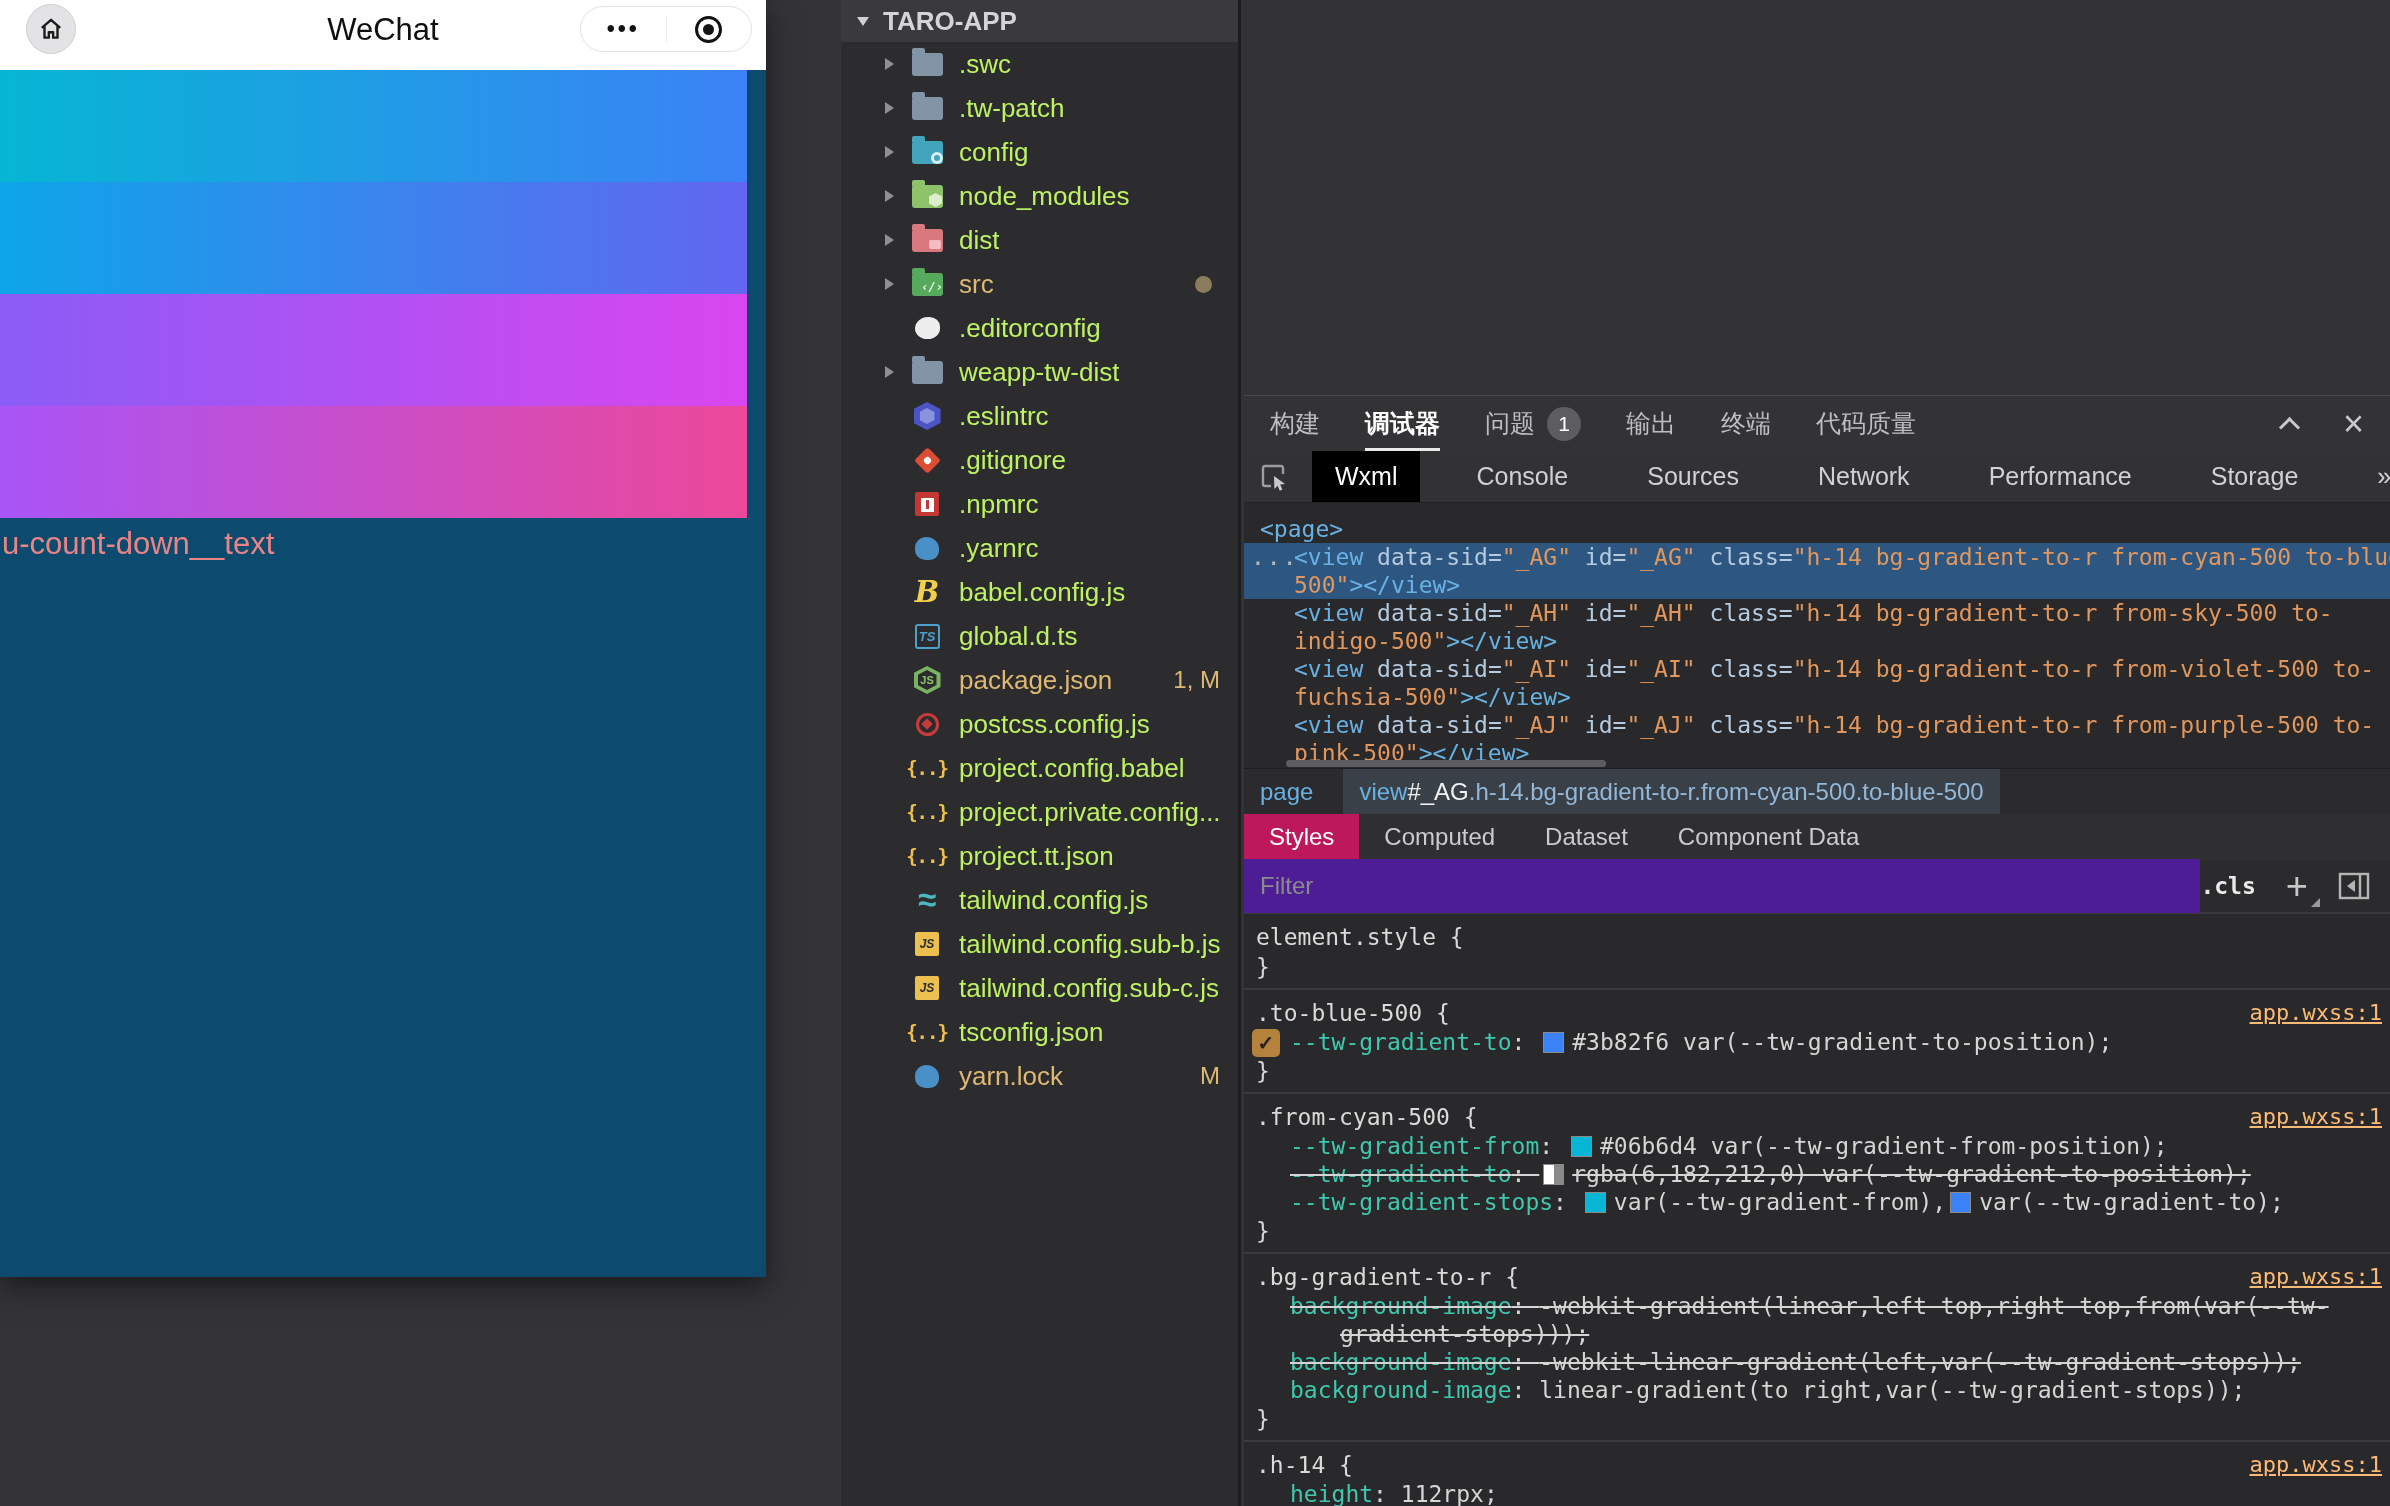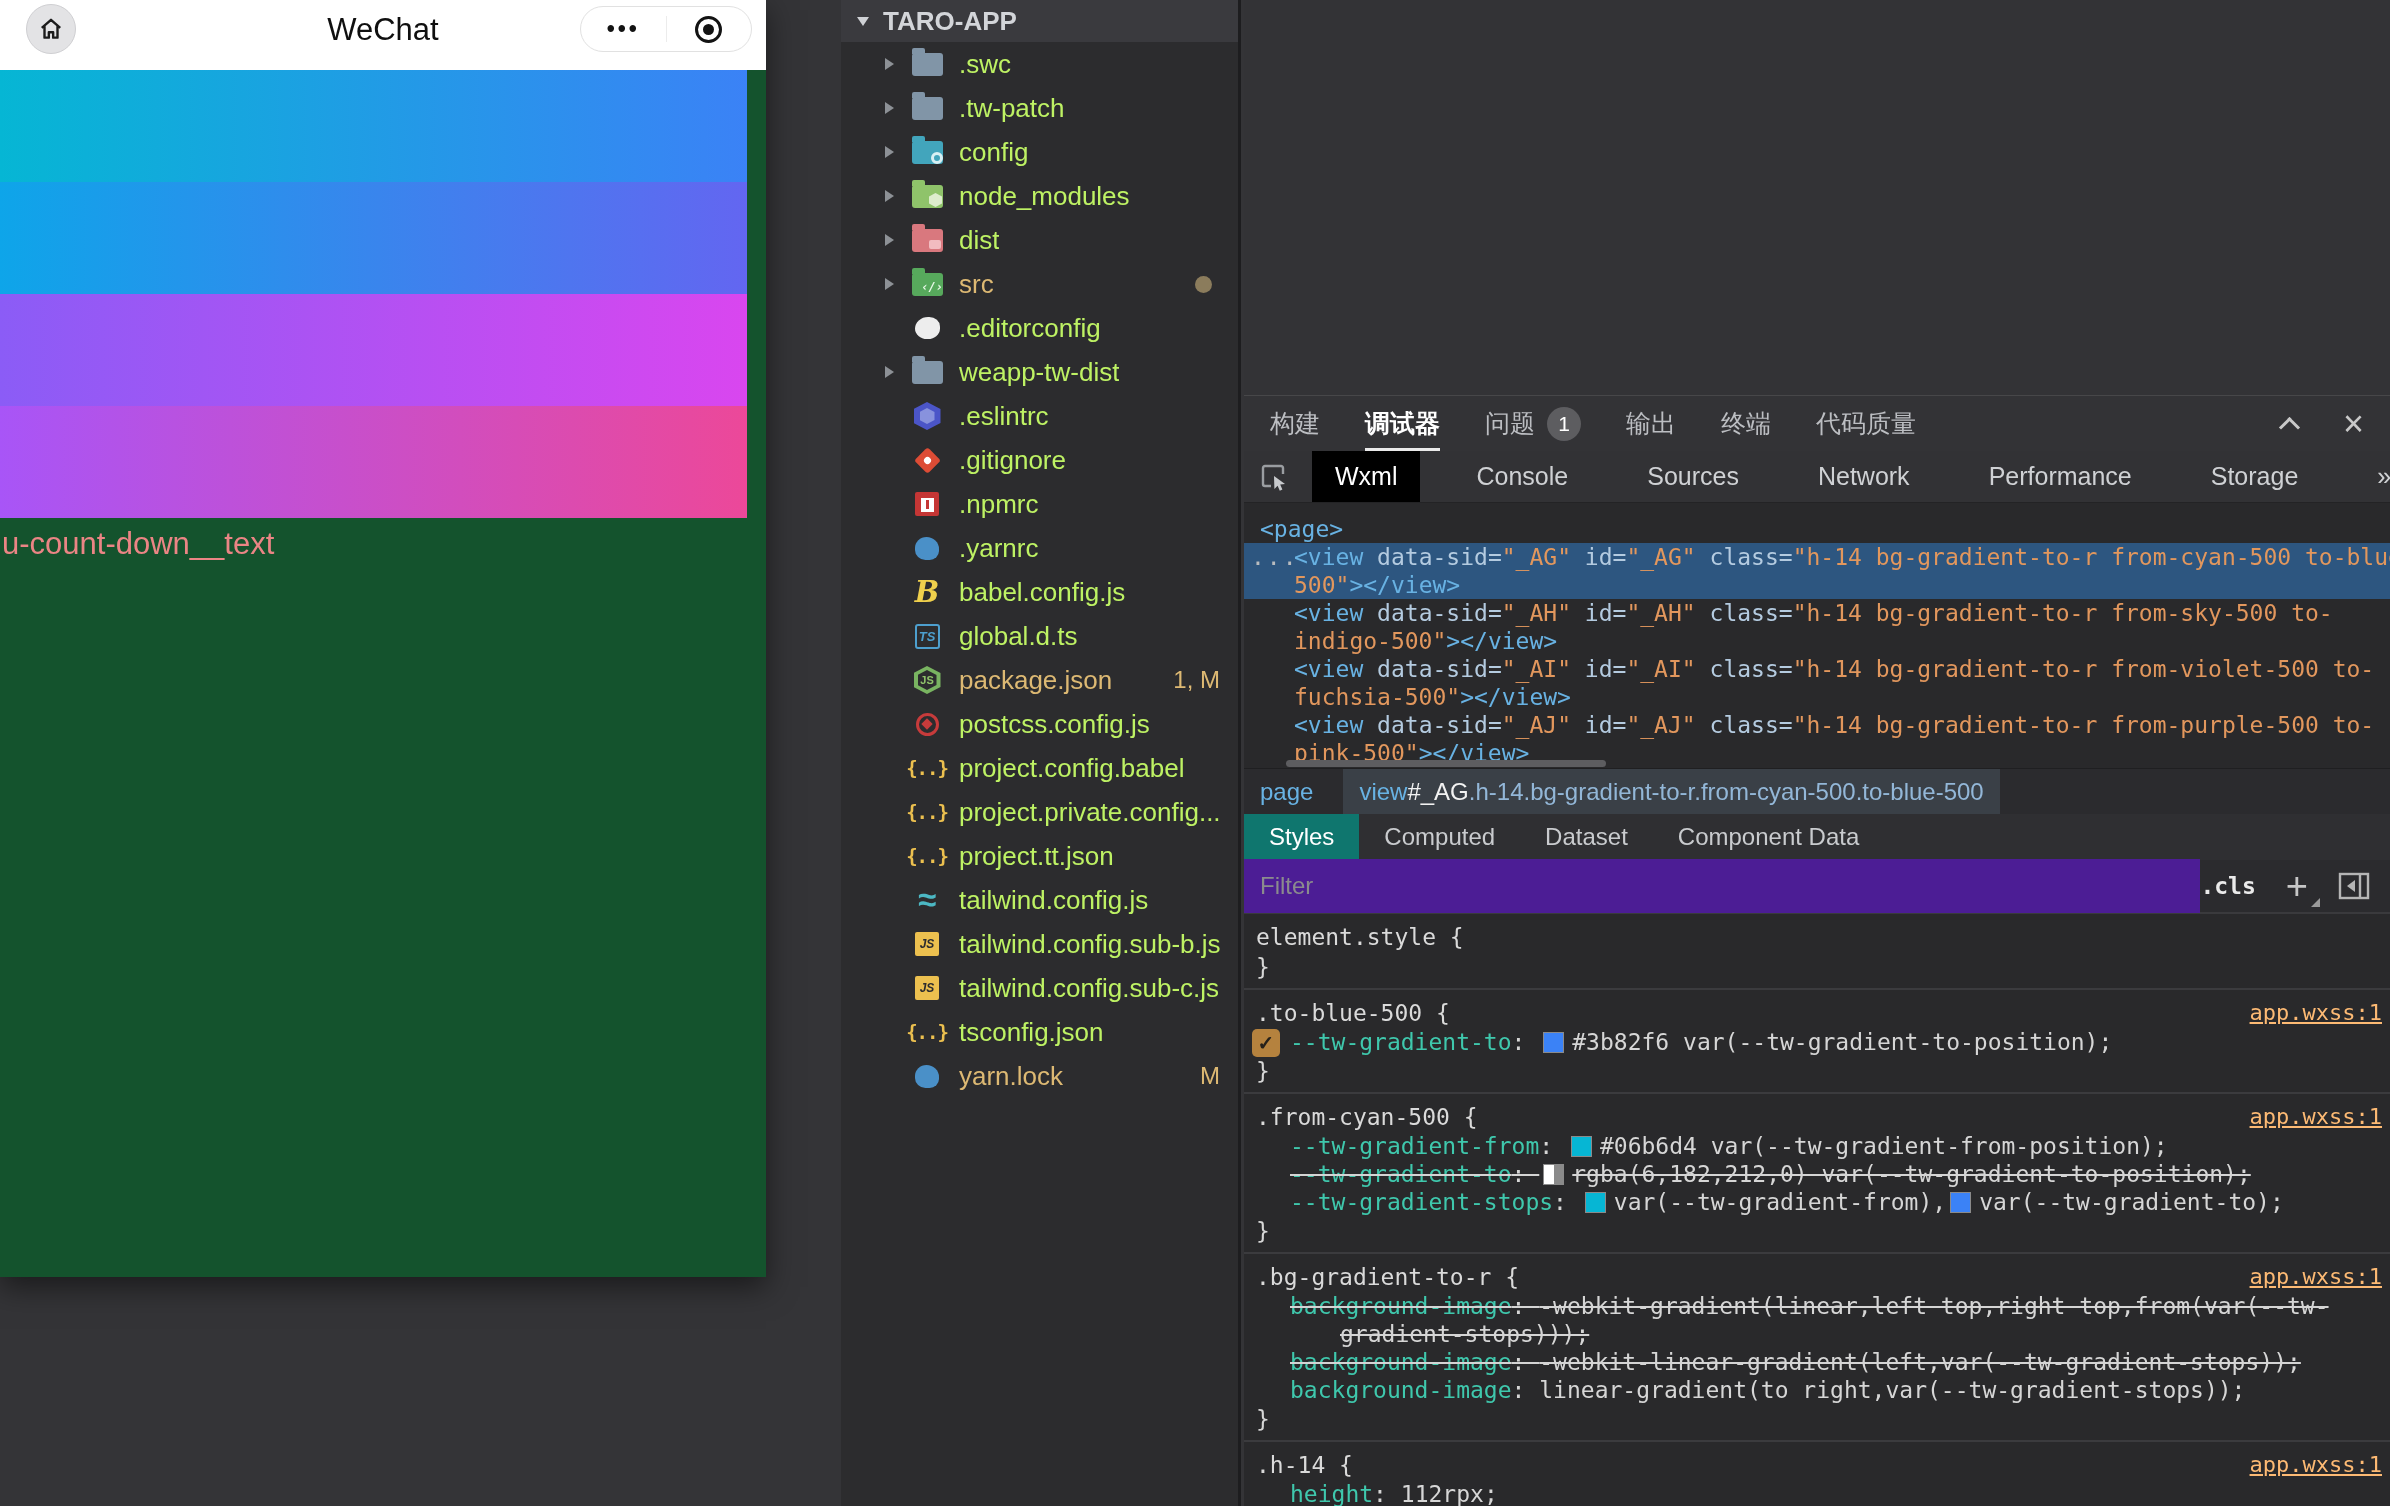--- a/index.html
+++ b/index.html
@@ -1,21 +1,21 @@
 <!DOCTYPE html>
 <html><head>
 <meta charset="utf-8">
 <style>
   * { margin:0; padding:0; box-sizing:border-box; }
   html,body { width:2390px; height:1506px; overflow:hidden; }
   body { background:#343437; font-family:"Liberation Sans", sans-serif; position:relative; }
 
   
   .simulator { position:absolute; left:0; top:0; width:841px; height:1506px; background:#343437; }
-  .phone { position:absolute; left:0; top:0; width:766px; height:1277px; background:#14532d; box-shadow:0 10px 28px rgba(0,0,0,.5); }
+  .phone { position:absolute; left:0; top:0; width:766px; height:1277px; background:#0c4a6e; box-shadow:0 10px 28px rgba(0,0,0,.5); }
   .navbar { position:relative; height:70px; background:#fff; }
   .home-btn { position:absolute; left:26px; top:4px; width:50px; height:50px; border-radius:50%; background:#e3e3e5; border:1px solid #cfcfd2; display:flex; align-items:center; justify-content:center; }
   .nav-title { position:absolute; left:0; right:0; top:0; height:60px; display:flex; align-items:center; justify-content:center; font-size:31px; font-weight:500; color:#0f0f0f; }
   .capsule { position:absolute; right:14px; top:6px; width:172px; height:46px; border:1px solid #e1e1e1; border-radius:24px; background:#fff; display:flex; align-items:center; }
   .capsule .dots { flex:1; text-align:center; font-size:23px; letter-spacing:3px; color:#131313; font-weight:bold; }
   .capsule .cdiv { width:1px; height:26px; background:#ececec; }
   .capsule .rec { flex:1; display:flex; justify-content:center; }
   .rec-outer { width:27px; height:27px; border:3px solid #131313; border-radius:50%; display:flex; align-items:center; justify-content:center; }
   .rec-inner { width:11px; height:11px; background:#131313; border-radius:50%; }
   .bars { position:absolute; left:0; top:70px; width:747px; }
@@ -71,21 +71,21 @@
   .hscroll { position:absolute; left:42px; bottom:1px; width:320px; height:7px; background:#5d5d60; border-radius:4px; }
 
   .breadcrumb { height:46px; background:#2b2b2e; display:flex; align-items:center; font-size:24px; border-top:1px solid #1f1f21; }
   .crumb { padding:0 16px; height:100%; display:flex; align-items:center; white-space:nowrap; }
   .crumb.hl { background:#3a4047; margin-left:14px; }
   .cw { color:#f2f2f2; }
   .cc { color:#93b7d8; }
 
   .style-tabs { height:46px; background:#2f2f32; display:flex; font-size:24px; }
   .stab { padding:0 25px; display:flex; align-items:center; color:#c9cbce; }
-  .stab.active { background:#0f766e; color:#fff; }
+  .stab.active { background:#be185d; color:#fff; }
 
   .filter-row { height:54px; background:#2b2b2e; display:flex; align-items:center; border-bottom:2px solid #3a3a3d; }
   .filter-input { width:966px; height:54px; background:#4c1d95; border:none; outline:none; color:#ddd; font-size:24px; padding:0 16px; font-family:"Liberation Sans", sans-serif; }
   .filter-input::placeholder { color:#8b8b8e; }
   .fr-tools { margin-left:auto; display:flex; align-items:center; gap:30px; padding-right:20px; }
   .cls-label { font-family:"DejaVu Sans Mono", monospace; font-size:23px; font-weight:bold; color:#eaeaea; }
   .plus { font-size:38px; color:#c6c6c6; line-height:0.8; position:relative; font-weight:normal; }
   .plus::after { content:""; position:absolute; right:-12px; bottom:-6px; border-left:9px solid transparent; border-bottom:9px solid #9a9a9a; }
 
   .rules { height:592px; background:#29292b; font-family:"DejaVu Sans Mono", monospace; font-size:23px; color:#d6d6d6; overflow:hidden; }

